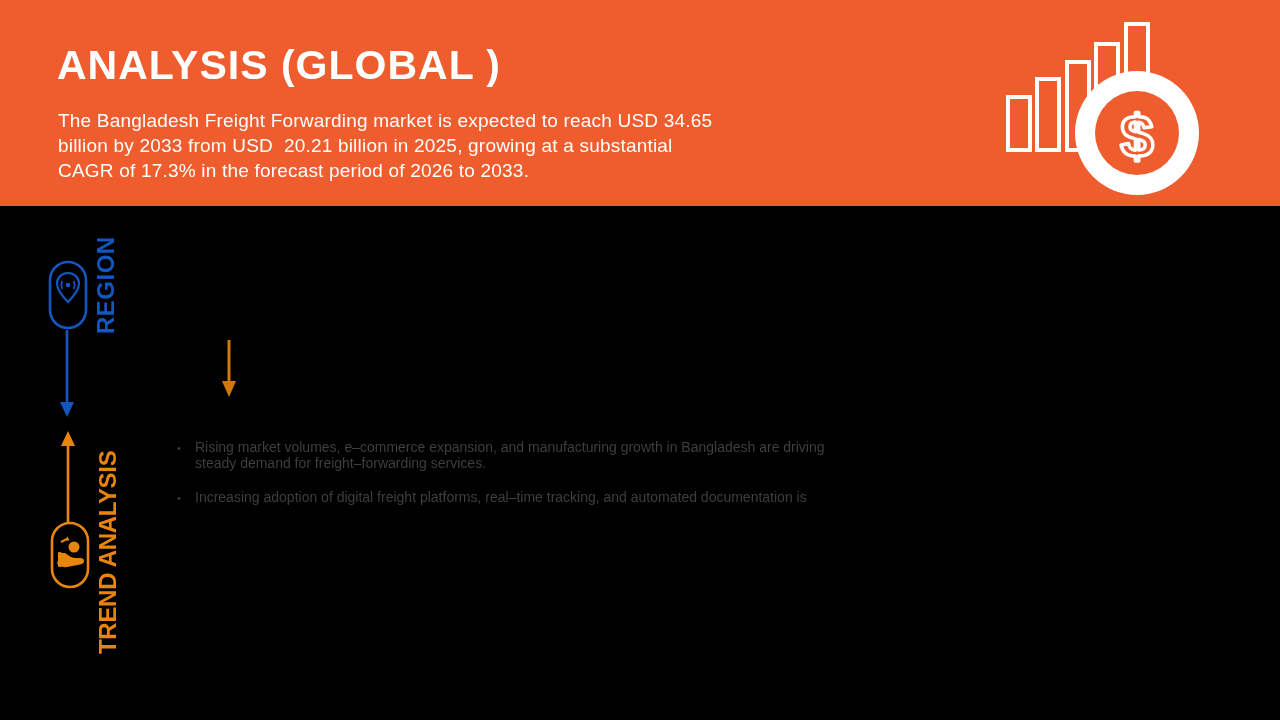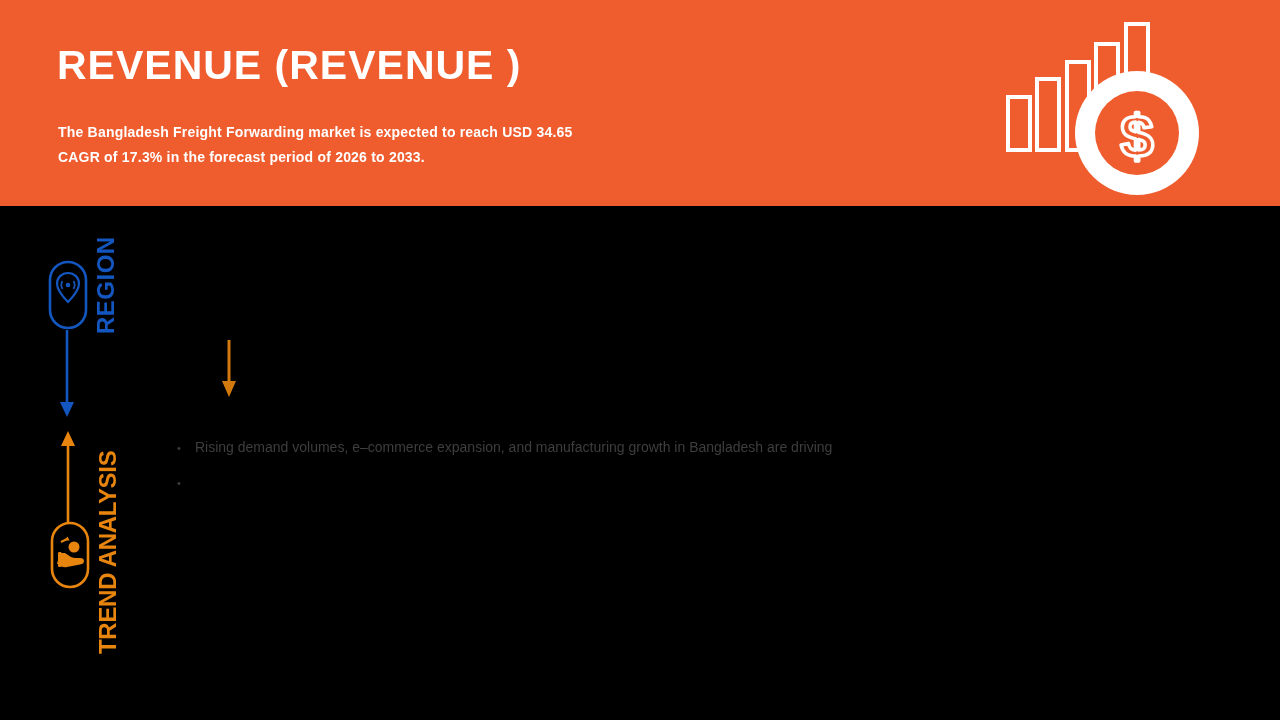--- a/index.html
+++ b/index.html
@@ -11,22 +11,22 @@
   .header {
     position: absolute; left: 0; top: 0; width: 1280px; height: 206px;
     background: #EF5C2D;
   }
   .title {
     position: absolute; left: 57px; top: 42px;
     font-size: 41px; font-weight: 800; color: #fff; letter-spacing: 1px;
     white-space: pre;
   }
   .subtitle {
-    position: absolute; left: 58px; top: 120px;
-    font-size: 14px; font-weight: 700; color: #fff; line-height: 25px;
+    position: absolute; left: 58px; top: 108px;
+    font-size: 19px; font-weight: 400; color: #fff; line-height: 25px;
     letter-spacing: 0.2px;
   }
   .subtitle .line { white-space: pre; }
   .bars-icon { position: absolute; left: 1005px; top: 18px; }
   .dollar-badge {
     position: absolute; left: 1075px; top: 71px; width: 124px; height: 124px;
     background: #fff; border-radius: 50%;
   }
   .dollar-inner {
     position: absolute; left: 20px; top: 20px; width: 84px; height: 84px;
@@ -55,24 +55,25 @@
   .bullet-row { display: flex; margin-bottom: 19px; }
   .bullet-mark { width: 18px; flex: 0 0 18px; color: #3E3E3E; font-size: 11px; line-height: 16px; }
   .bullet-line { white-space: nowrap; }
 </style>
 </head>
 <body>
 
 <div class="stage">
 
   <div class="header">
-    <div class="title">REVENUE (REVENUE )</div>
+    <div class="title">ANALYSIS (GLOBAL )</div>
 
     <div class="subtitle">
       <div class="line">The Bangladesh Freight Forwarding market is expected to reach USD 34.65</div>
+      <div class="line">billion by 2033 from USD  20.21 billion in 2025, growing at a substantial</div>
       <div class="line">CAGR of 17.3% in the forecast period of 2026 to 2033.</div>
     </div>
 
     <svg class="bars-icon" width="150" height="136" viewBox="0 0 150 136">
       <g fill="none" stroke="#FFFFFF" stroke-width="4">
         <rect x="3" y="79" width="22" height="53"></rect>
         <rect x="32" y="61" width="22" height="71"></rect>
         <rect x="62" y="44" width="22" height="88"></rect>
         <rect x="91" y="26" width="22" height="106"></rect>
         <rect x="121" y="6" width="22" height="126"></rect>
@@ -119,23 +120,25 @@
 
   <svg class="abs" style="left:220px; top:340px;" width="18" height="58" viewBox="0 0 18 58">
     <line x1="9" y1="0" x2="9" y2="42" stroke="#D2790E" stroke-width="3"></line>
     <polygon points="2,41 16,41 9,57" fill="#D2790E"></polygon>
   </svg>
 
   <div class="bullets">
     <div class="bullet-row">
       <span class="bullet-mark">•</span>
       <div>
-        <div class="bullet-line">Rising demand volumes, e–commerce expansion, and manufacturing growth in Bangladesh are driving</div>
+        <div class="bullet-line">Rising market volumes, e–commerce expansion, and manufacturing growth in Bangladesh are driving</div>
+        <div class="bullet-line">steady demand for freight–forwarding services.</div>
       </div>
     </div>
     <div class="bullet-row">
       <span class="bullet-mark">•</span>
       <div>
+        <div class="bullet-line">Increasing adoption of digital freight platforms, real–time tracking, and automated documentation is</div>
       </div>
     </div>
   </div>
 
 </div>
 
 </body></html>

